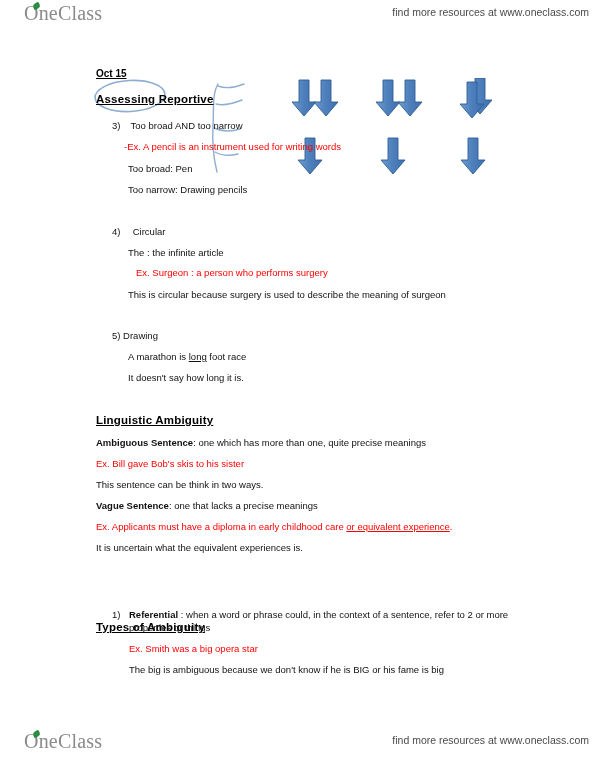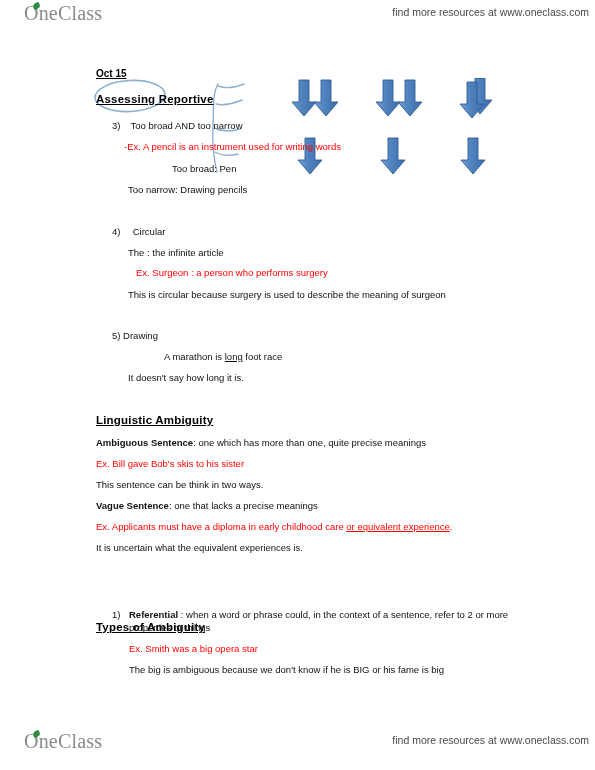--- a/index.html
+++ b/index.html
@@ -161,37 +161,37 @@
   <div class="heading-sm" style="left:88px; top:68px;">Oct 15</div>
 
   <div class="heading" style="left:88px; top:93px;">Assessing Reportive</div>
 
   <div class="line" style="left:104px; top:120px;">
     <span>3)</span>
     <span style="display:inline-block;width:5px"></span>
     <span>Too broad AND too narrow</span>
   </div>
   <div class="line red" style="left:116px; top:141px;">-Ex. A pencil is an instrument used for writing words</div>
-  <div class="line" style="left:120px; top:163px;margin-left:44px;">Too broad: Pen</div>
+  <div class="line" style="left:120px; top:163px;">Too broad: Pen</div>
   <div class="line" style="left:120px; top:184px;">Too narrow: Drawing pencils</div>
 
   <div class="line" style="left:104px; top:226px;">
     <span>4)</span>
     <span style="display:inline-block;width:7px"></span>
     <span>Circular</span>
   </div>
   <div class="line" style="left:120px; top:247px;">The : the infinite article</div>
   <div class="line red" style="left:120px; top:267px;margin-left:8px;">Ex. Surgeon : a person who performs surgery</div>
   <div class="line" style="left:120px; top:289px;">This is circular because surgery is used to describe the meaning of surgeon</div>
 
   <div class="line" style="left:104px; top:330px;">
     <span>5)</span>
     <span>Drawing</span>
   </div>
-  <div class="line" style="left:120px; top:351px;margin-left:36px;">
+  <div class="line" style="left:120px; top:351px;">
     <span>A marathon is </span><span class="u">long</span><span> foot race</span>
   </div>
   <div class="line" style="left:120px; top:372px;text-align:right;">It doesn't say how long it is.</div>
 
   <div class="heading" style="left:88px; top:414px;">Linguistic Ambiguity</div>
 
   <div class="line" style="left:88px; top:437px;">
     <span class="bold">Ambiguous Sentence</span><span>: one which has more than one, quite precise meanings</span>
   </div>
   <div class="line red" style="left:88px; top:458px;">Ex. Bill gave Bob's skis to his sister</div>

